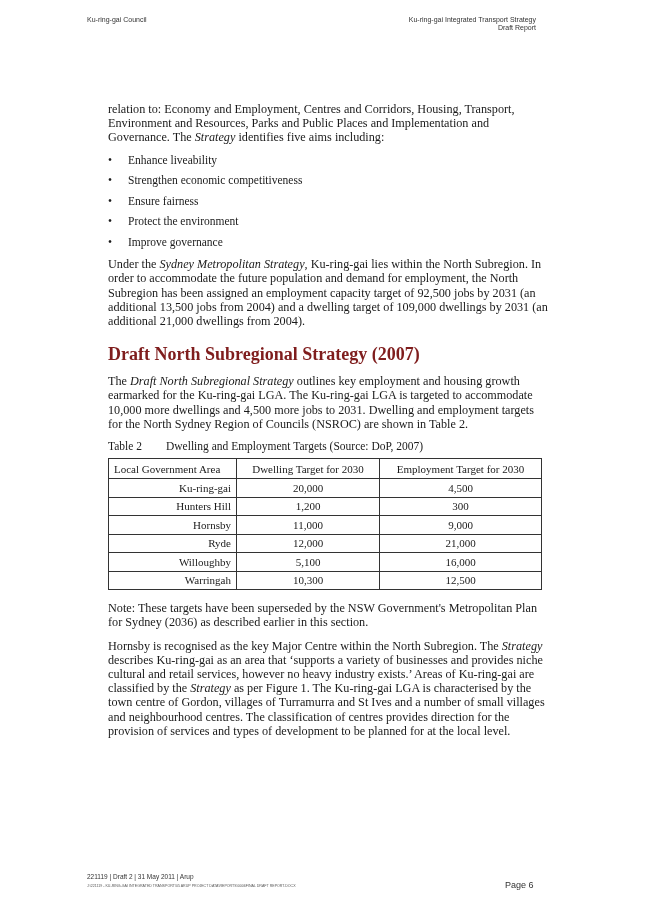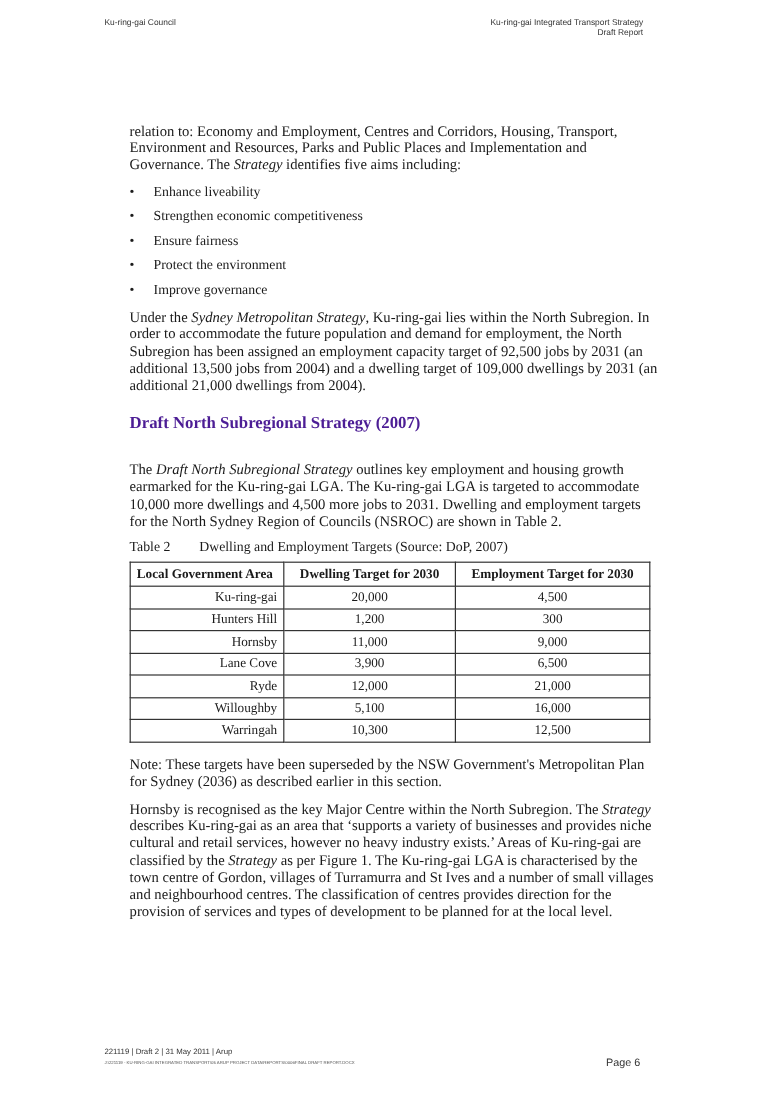--- a/index.html
+++ b/index.html
@@ -7,26 +7,26 @@
   .hdr-left { position: absolute; left: 87px; top: 16px; font-family: "Liberation Sans", sans-serif; font-size: 7px; color: #333; }
   .hdr-right { position: absolute; right: 213px; top: 16px; font-family: "Liberation Sans", sans-serif; font-size: 7px; color: #333; text-align: right; line-height: 8px; }
   .hdr-right { right: auto; left: 340px; width: 196px; }
   .content { position: absolute; left: 108px; top: 102px; width: 440px; font-size: 12.2px; line-height: 14.2px; }
   p { margin: 0; }
   .p1 { margin-bottom: 8px; }
   ul.aims { list-style: none; margin: 0; padding: 0; }
   ul.aims li { position: relative; padding-left: 20px; height: 20.5px; line-height: 14px; font-size: 11.5px; }
   ul.aims li .bullet { position: absolute; left: 0px; top: 0; }
   .p2 { margin-top: 2px; }
-  h2.section { font-family: "Liberation Serif", serif; color: #4c1d95; font-size: 14px; font-weight: bold; margin: 17px 0 21px 0; line-height: 18px; }
+  h2.section { font-family: "Liberation Serif", serif; color: #7f1d1d; font-size: 18px; font-weight: bold; margin: 17px 0 11px 0; line-height: 18px; }
   .caption { font-size: 11.5px; margin-top: 8px; margin-bottom: 5px; }
   .caption .num { display: inline-block; width: 58px; }
   table.targets { border-collapse: collapse; width: 434px; font-size: 11px; }
   table.targets th, table.targets td { border: 1px solid #333; height: 17.5px; padding: 0 5px; }
-  table.targets th { font-weight: bold; font-size: 11px; height: 19px; }
+  table.targets th { font-weight: normal; font-size: 11px; height: 19px; }
   table.targets th.c1 { text-align: left; width: 117px; }
   table.targets th.c2 { width: 132px; text-align: center; }
   table.targets td.c1 { text-align: right; margin-left: 47px; }
   table.targets td.c2, table.targets td.c3 { text-align: center; }
   .note { margin-top: 11px; margin-bottom: 9px; }
   .ftr1 { position: absolute; left: 87px; top: 873px; font-family: "Liberation Sans", sans-serif; font-size: 6.5px; color: #333; }
   .ftr2 { position: absolute; left: 87px; top: 884px; font-family: "Liberation Sans", sans-serif; font-size: 3.6px; color: #555; white-space: nowrap; }
   .ftr-page { position: absolute; left: 505px; top: 880px; font-family: Liberation Sans, sans-serif; font-size: 9px; color: #333; }
 </style>
 </head>
@@ -75,25 +75,20 @@
           <td class="c1">Hunters Hill</td>
           <td class="c2">1,200</td>
           <td class="c3">300</td>
         </tr>
       <tr>
           <td class="c1">Hornsby</td>
           <td class="c2">11,000</td>
           <td class="c3">9,000</td>
         </tr>
       <tr>
-          <td class="c1">Lane Cove</td>
-          <td class="c2">3,900</td>
-          <td class="c3">6,500</td>
-        </tr>
-      <tr>
           <td class="c1">Ryde</td>
           <td class="c2">12,000</td>
           <td class="c3">21,000</td>
         </tr>
       <tr>
           <td class="c1">Willoughby</td>
           <td class="c2">5,100</td>
           <td class="c3">16,000</td>
         </tr>
       <tr>

